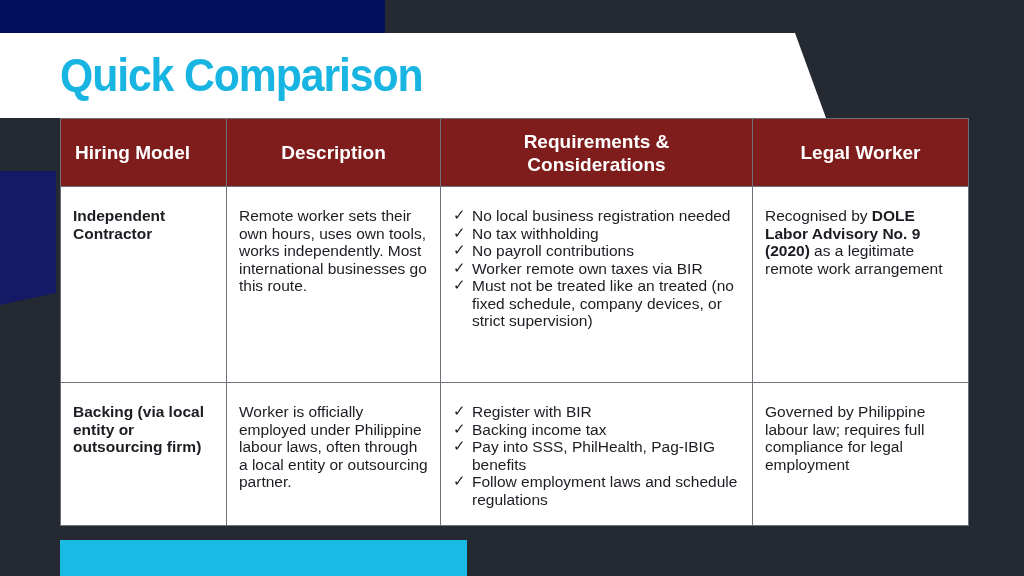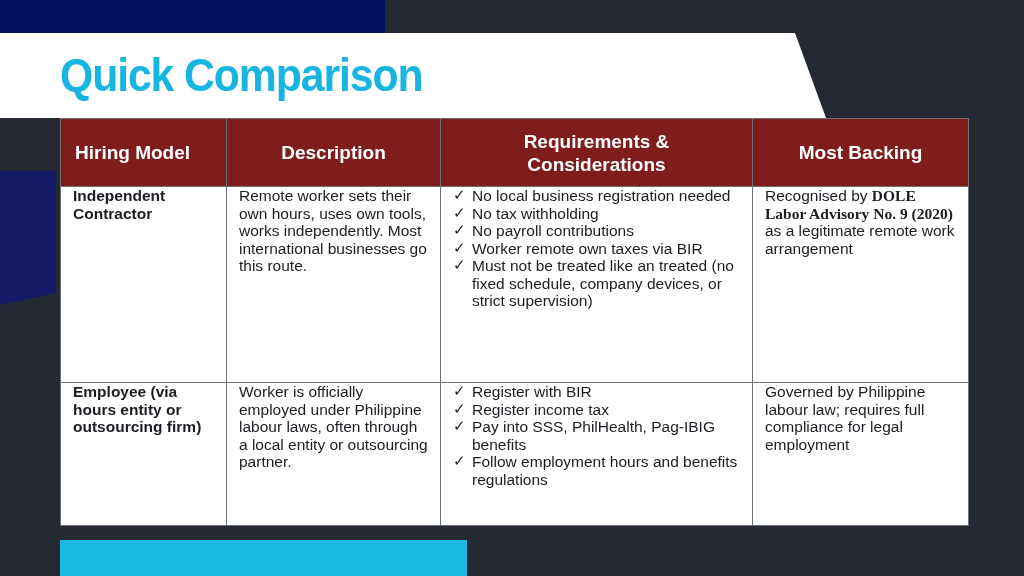--- a/index.html
+++ b/index.html
@@ -101,21 +101,21 @@
 
   .col-model  { width: 166px; }
   .col-desc   { width: 214px; }
   .col-req    { width: 312px; }
   .col-legal  { width: 216px; }
 
   .cmp-table tbody td {
     color: #1b1d22;
     font-size: 15.5px;
     line-height: 17.5px;
-    padding: 0 10px 10px 12px;
+    padding: 20px 10px 10px 12px;
   }
 
   .row-1 td { height: 196px; }
   .row-2 td { height: 143px; }
 
   td.model-cell {
     font-weight: bold;
     font-size: 15px;
     line-height: 17.5px;
     padding-left: 14px;
@@ -130,21 +130,21 @@
     margin: 0;
   }
   .check-list li .tick {
     position: absolute;
     left: 0; top: -1px;
     font-size: 15px;
     line-height: 18px;
     color: #1b1d22;
   }
 
-  .bold { font-weight: bold; font-family: Liberation Serif, serif; }
+  .bold { font-weight: bold; }
 </style>
 </head>
 <body>
 
 <div id="slide">
 
   <div class="deco-navy-top"></div>
   <div class="deco-white-band"></div>
   <div class="deco-navy-left"></div>
   <div class="deco-cyan-bottom"></div>
@@ -156,21 +156,21 @@
       <col class="col-model">
       <col class="col-desc">
       <col class="col-req">
       <col class="col-legal">
     </colgroup>
     <thead>
       <tr>
         <th class="left-head">Hiring Model</th>
         <th>Description</th>
         <th>Requirements &amp; Considerations</th>
-        <th>Most Backing</th>
+        <th>Legal Worker</th>
       </tr>
     </thead>
     <tbody>
 
       <tr class="row-1">
         <td class="model-cell">Independent Contractor</td>
         <td>Remote worker sets their own hours, uses own tools, works independently. Most international businesses go this route.</td>
         <td>
           <ul class="check-list">
               <li><span class="tick">✓</span><span>No local business registration needed</span></li>
@@ -179,28 +179,28 @@
               <li><span class="tick">✓</span><span>Worker remote own taxes via BIR</span></li>
               <li><span class="tick">✓</span><span>Must not be treated like an treated (no fixed schedule, company devices, or strict supervision)</span></li>
             </ul>
         </td>
         <td>
           <span>Recognised by </span><span class="bold">DOLE Labor Advisory No. 9 (2020)</span><span> as a legitimate remote work arrangement</span>
         </td>
       </tr>
 
       <tr class="row-2">
-        <td class="model-cell">Employee (via hours entity or outsourcing firm)</td>
+        <td class="model-cell">Backing (via local entity or outsourcing firm)</td>
         <td>Worker is officially employed under Philippine labour laws, often through a local entity or outsourcing partner.</td>
         <td>
           <ul class="check-list">
               <li><span class="tick">✓</span><span>Register with BIR</span></li>
-              <li><span class="tick">✓</span><span>Register income tax</span></li>
+              <li><span class="tick">✓</span><span>Backing income tax</span></li>
               <li><span class="tick">✓</span><span>Pay into SSS, PhilHealth, Pag-IBIG benefits</span></li>
-              <li><span class="tick">✓</span><span>Follow employment hours and benefits regulations</span></li>
+              <li><span class="tick">✓</span><span>Follow employment laws and schedule regulations</span></li>
             </ul>
         </td>
         <td>
           <span>Governed by Philippine labour law; requires full compliance for legal employment</span><span class="bold"></span><span></span>
         </td>
       </tr>
 
     </tbody>
   </table>
 </div>

